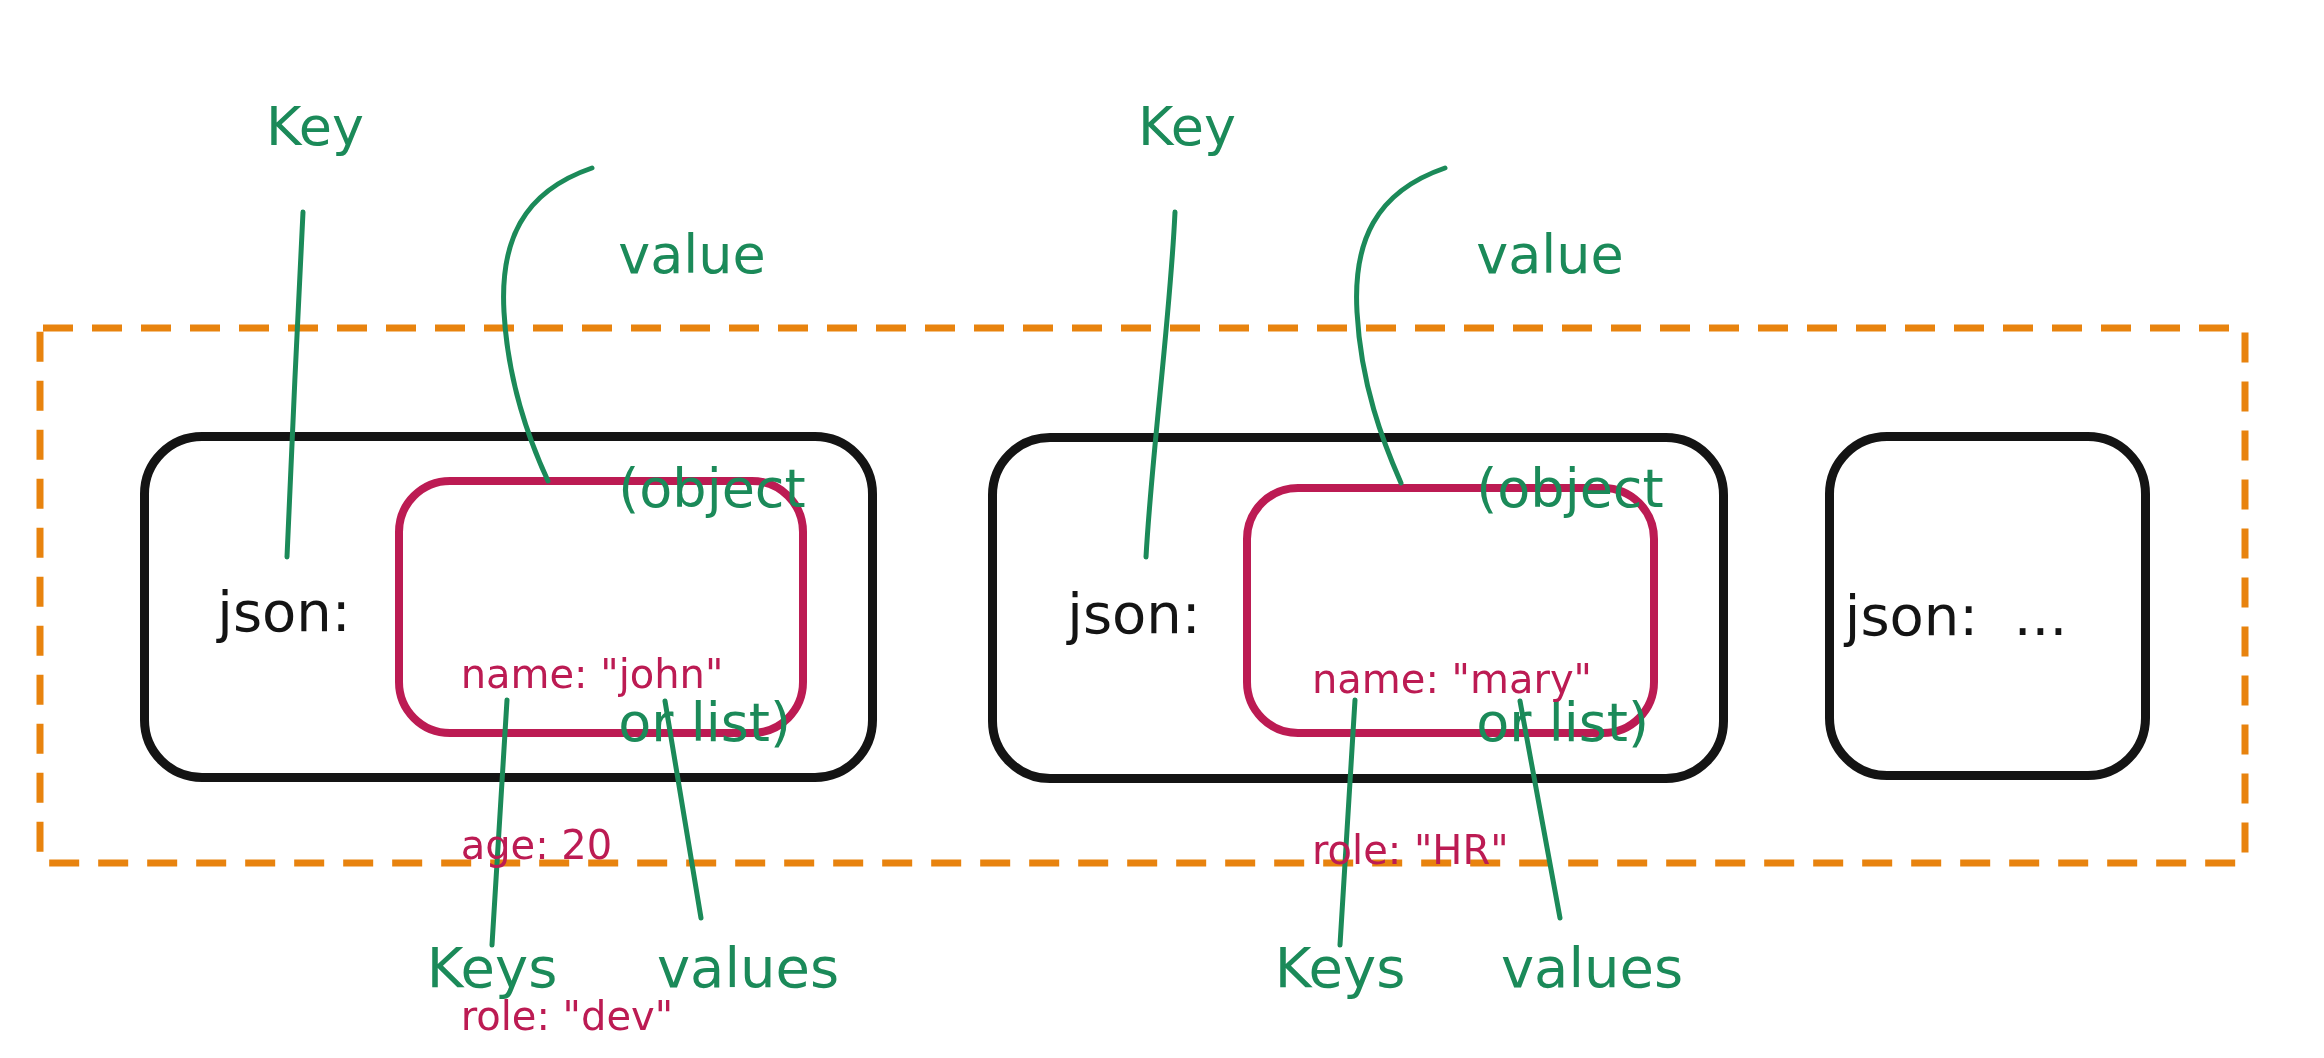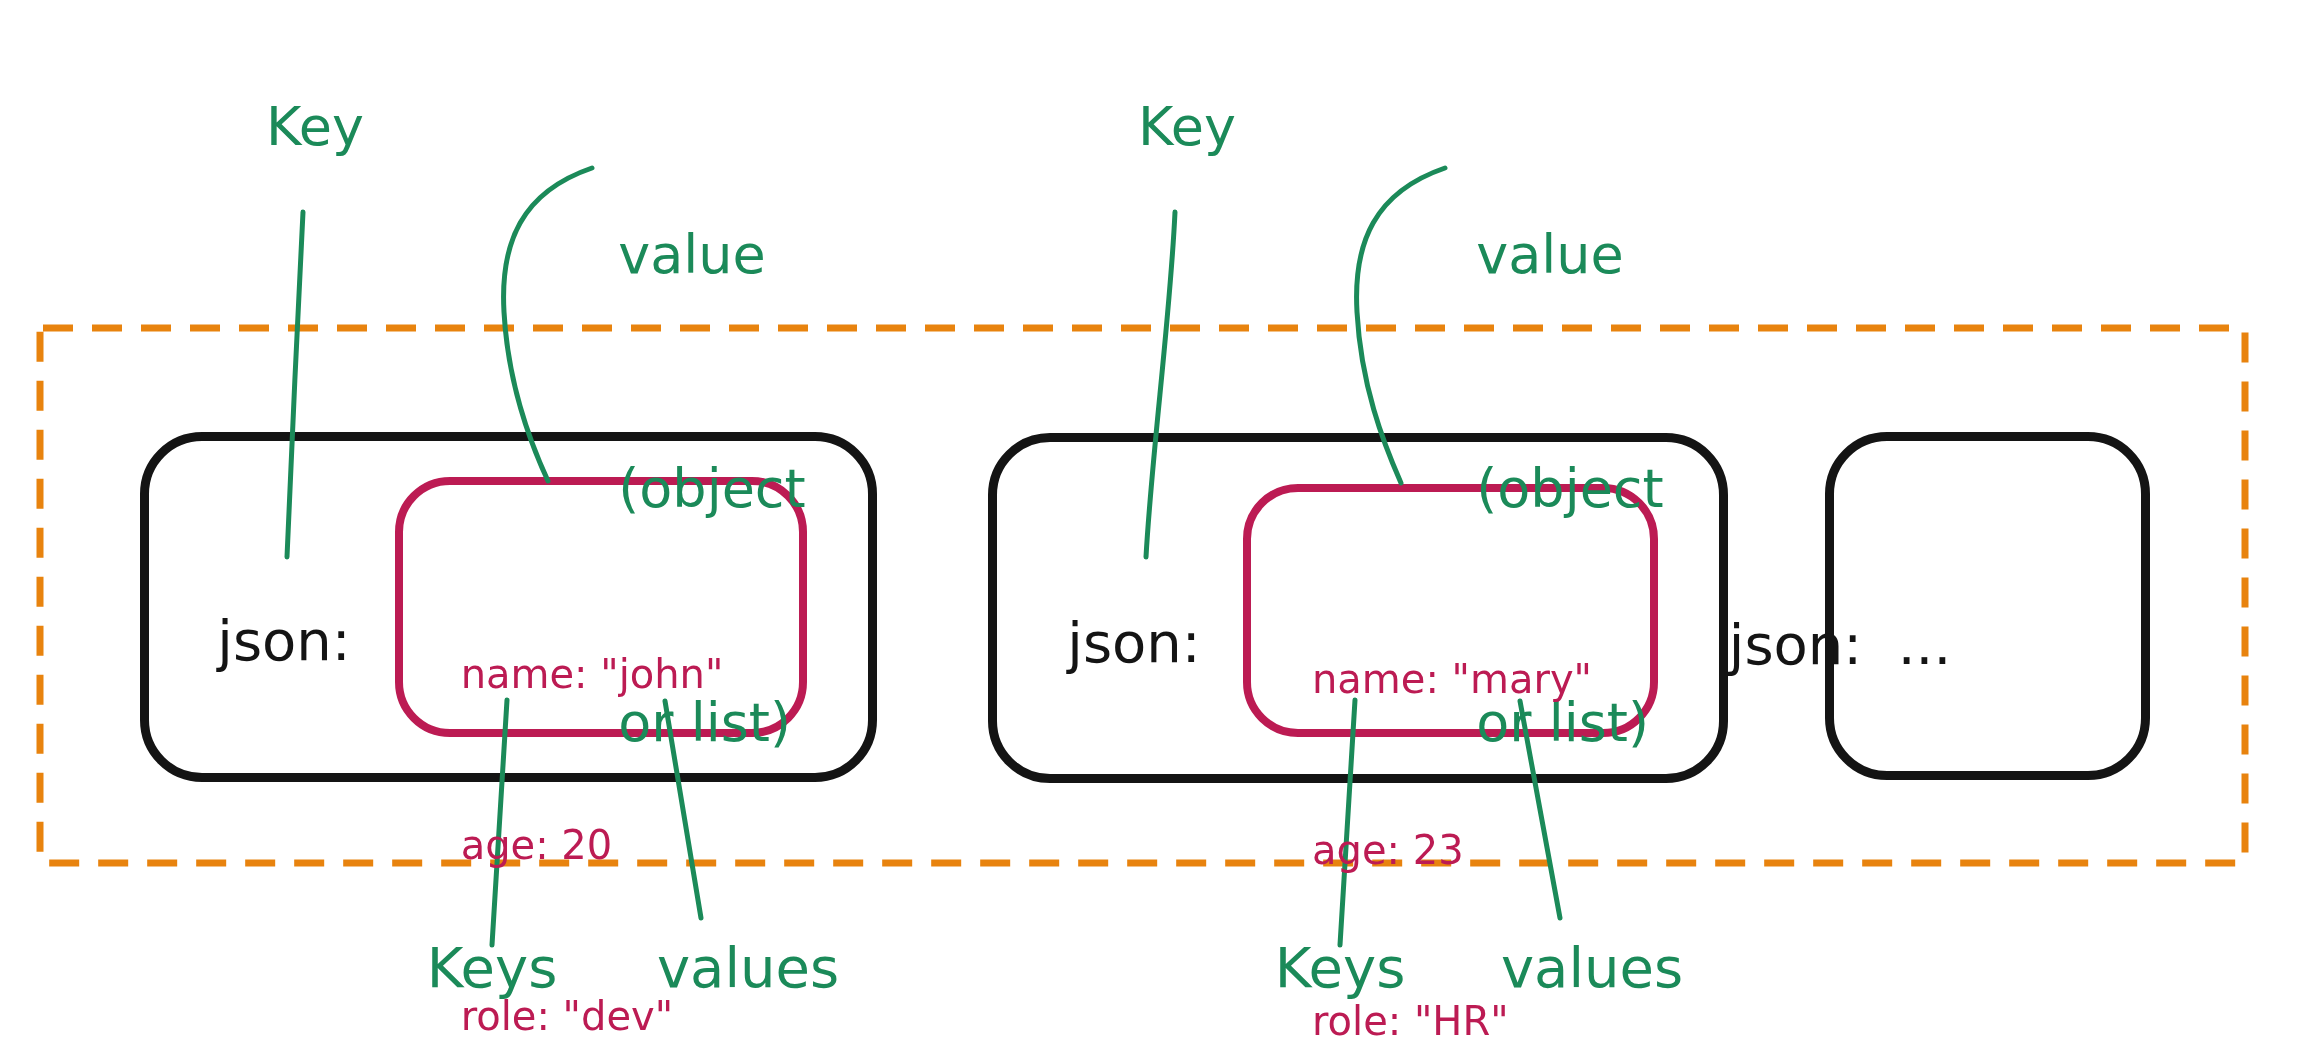--- a/index.html
+++ b/index.html
@@ -79,24 +79,24 @@
   .anno-value { font-size: 54px; line-height: 78px; }
   .anno-bottom{ font-size: 56px; }
 
   .items-label {
     left: 86px; top: 296px;
     font-size: 50px;
     color: var(--orange);
     background: #ffffff;
     padding: 2px 12px 6px 12px;
   }
-  .json-label { font-size: 56px; margin-top: 29px; }
+  .json-label { font-size: 56px; }
   #json1 { left: 284px;  top: 580px; }
   #json2 { left: 1134px; top: 582px; }
-  #json3 { left: 1840px; top: 584px; }
+  #json3 { left: 1956px; top: 584px; }
 
   .obj-lines { font-size: 40px; line-height: 57px; }
   #obj-lines-1 { left: 592px;  top: 532px; }
   #obj-lines-2 { left: 1452px; top: 537px; }
 
   #key1    { left: 315px;  top: 96px; }
   #key2    { left: 1187px; top: 96px; }
   #value1  { left: 712px;  top: 60px; }
   #value2  { left: 1570px; top: 60px; }
   #keys1   { left: 492px;  top: 936px; }
@@ -154,18 +154,17 @@
     <div class="txt center-x ink-txt json-label" id="json2">json:</div>
     <div class="txt center-x ink-txt json-label" id="json3">json:  ...</div>
 
     <div class="txt center-x crimson-txt obj-lines" id="obj-lines-1">
       <div>name: "john"</div>
       <div>age: 20</div>
       <div>role: "dev"</div>
     </div>
     <div class="txt center-x crimson-txt obj-lines" id="obj-lines-2">
       <div>name: "mary"</div>
-      <div>age: 23</div>
       <div>role: "HR"</div>
     </div>
 
   </div>
 </div>
 
 </body></html>

